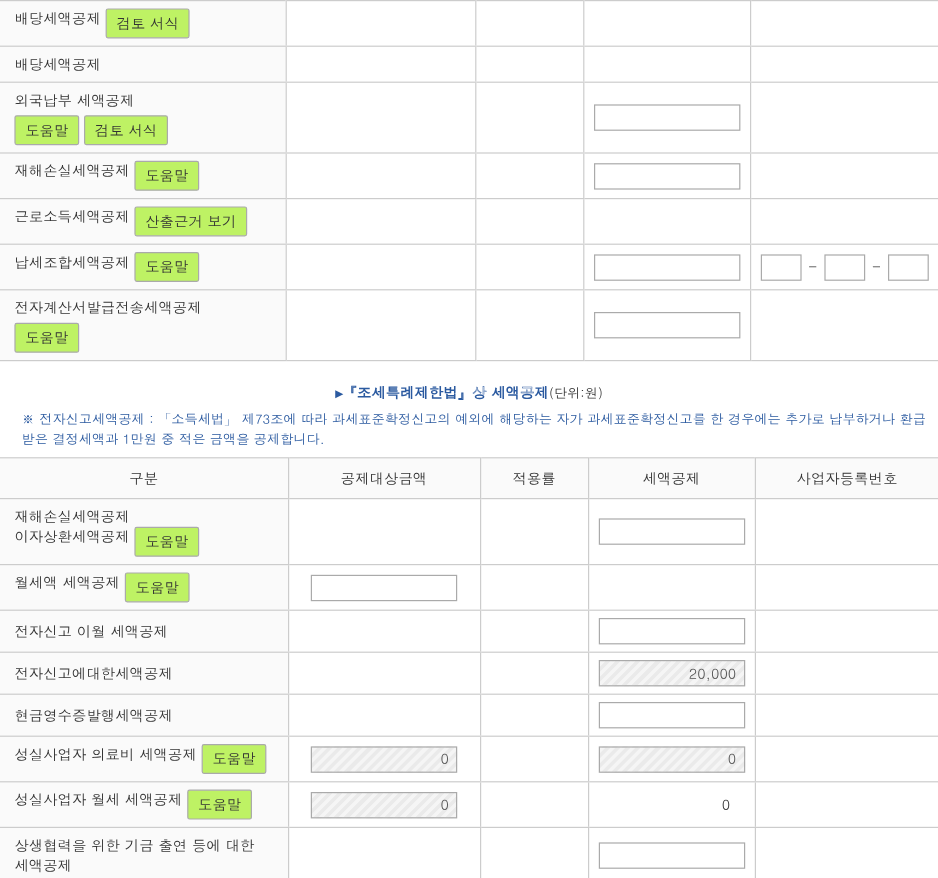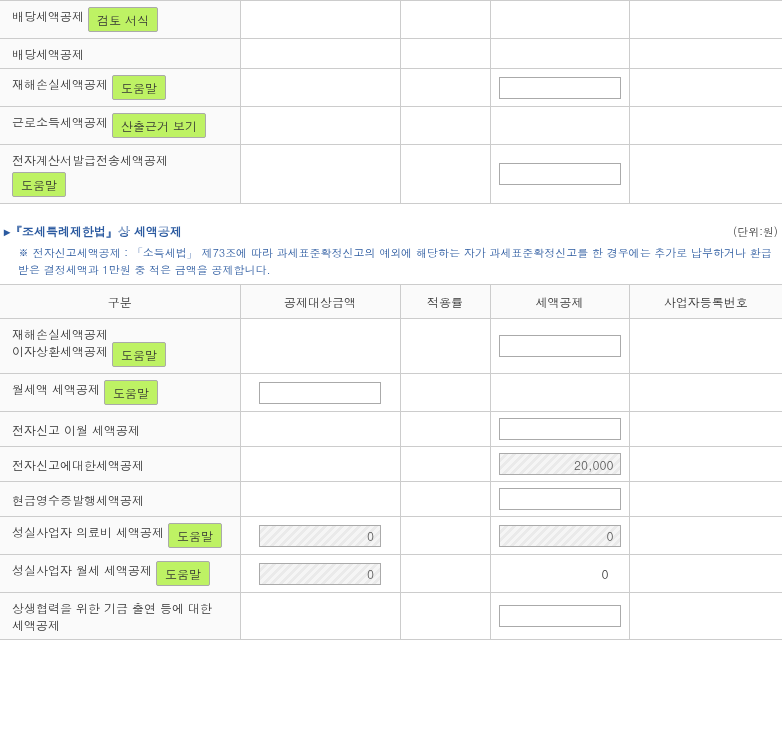--- a/index.html
+++ b/index.html
@@ -72,21 +72,21 @@
       color: #555;
     }
     input[type="text"].small {
       width: 34px;
       text-align: center;
     }
     .section-header {
       margin-top: 18px;
       margin-bottom: 4px;
       display: flex;
-      justify-content: space-between;
+      justify-content: center;
       align-items: baseline;
     }
     .section-title {
       color: #2b5aa0;
       font-weight: bold;
       font-size: 12px;
       padding-left: 4px;
     }
     .unit { font-size: 11px; color: #333; padding-right: 4px; }
     .note {
@@ -121,20 +121,33 @@
       <td class="label">
         <span>배당세액공제</span>
       </td>
       <td class="col2"></td>
           <td class="col3"></td>
           <td class="col4"></td>
           <td class="col5"></td>
     </tr>
     <tr>
       <td class="label">
+        <div style="margin-bottom:4px;"><span>외국납부 세액공제</span></div>
+        <div class="label-row">
+          <button class="btn">도움말</button>
+          <button class="btn">검토 서식</button>
+        </div>
+      </td>
+      <td class="col2"></td>
+          <td class="col3"></td>
+      <td class="col4"><input type="text" style=""></td>
+      <td class="col5"></td>
+    </tr>
+    <tr>
+      <td class="label">
         <div class="label-row">
           <span>재해손실세액공제</span>
           <button class="btn">도움말</button>
         </div>
       </td>
       <td class="col2"></td>
           <td class="col3"></td>
       <td class="col4"><input type="text" style=""></td>
       <td class="col5"></td>
     </tr>
@@ -142,20 +155,40 @@
       <td class="label">
         <div class="label-row">
           <span>근로소득세액공제</span>
           <button class="btn">산출근거 보기</button>
         </div>
       </td>
       <td class="col2"></td>
           <td class="col3"></td>
           <td class="col4"></td>
           <td class="col5"></td>
+    </tr>
+    <tr>
+      <td class="label">
+        <div class="label-row">
+          <span>납세조합세액공제</span>
+          <button class="btn">도움말</button>
+        </div>
+      </td>
+      <td class="col2"></td>
+          <td class="col3"></td>
+      <td class="col4"><input type="text" style=""></td>
+      <td class="col5">
+        <span class="biz-num">
+          <input type="text" class="small" style="">
+          <span class="dash">-</span>
+          <input type="text" class="small" style="">
+          <span class="dash">-</span>
+          <input type="text" class="small" style="">
+        </span>
+      </td>
     </tr>
     <tr>
       <td class="label">
         <div><span>전자계산서발급전송세액공제</span></div>
         <div class="label-row" style="margin-top:4px;">
           <button class="btn">도움말</button>
         </div>
       </td>
       <td class="col2"></td>
           <td class="col3"></td>

